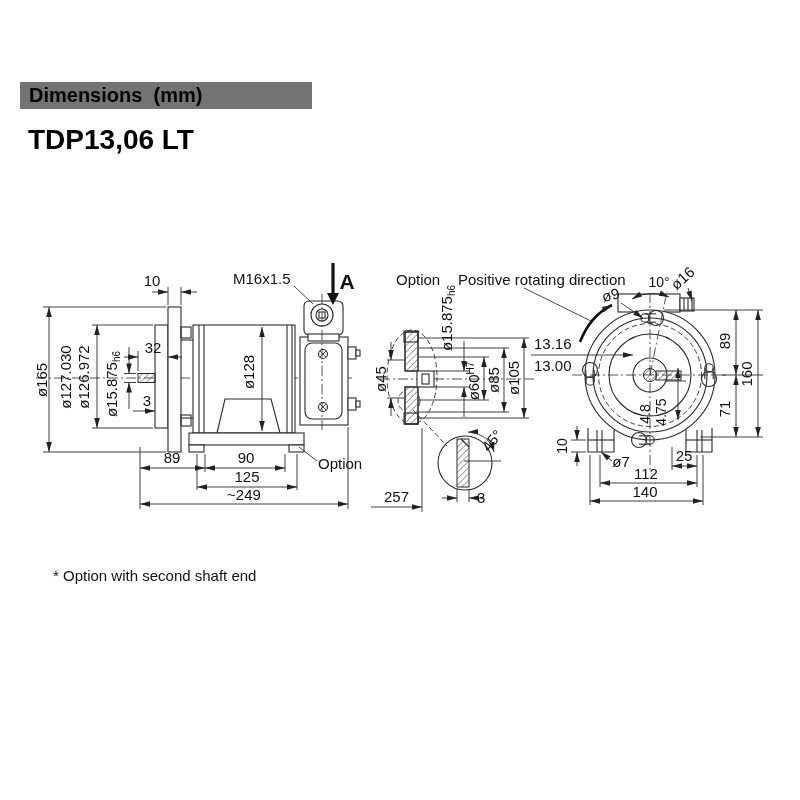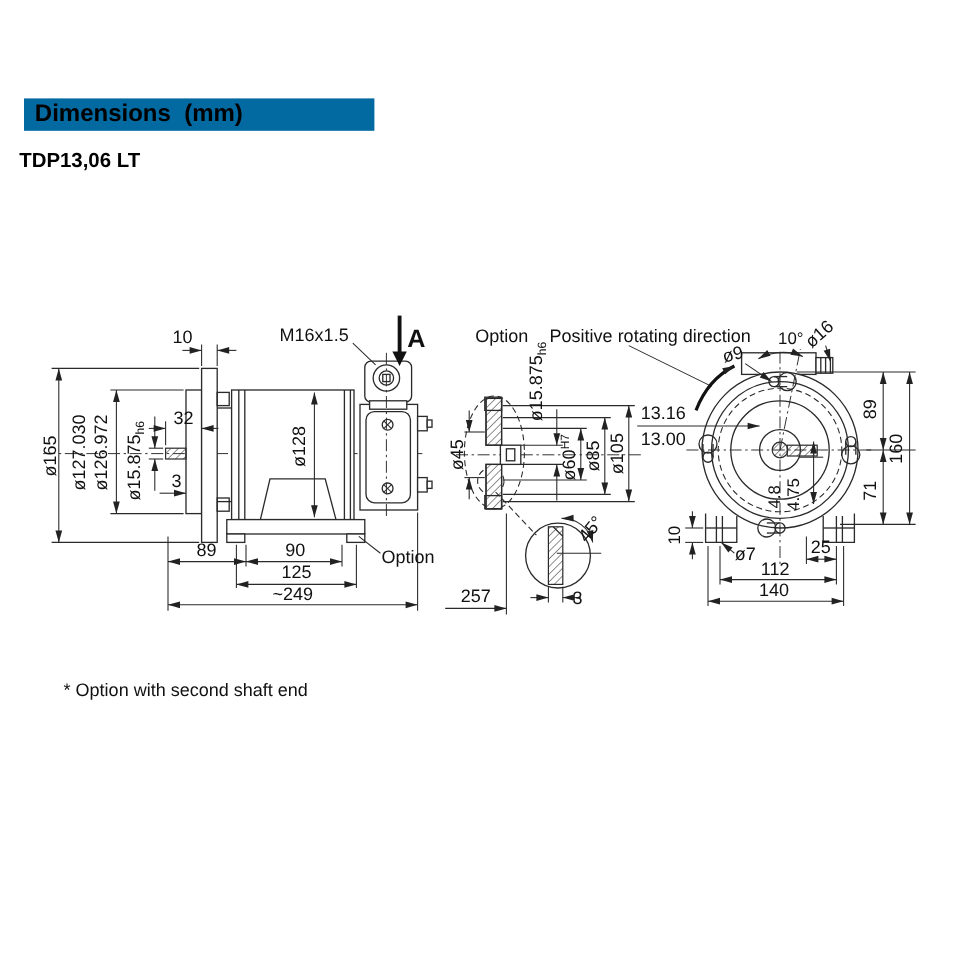--- a/index.html
+++ b/index.html
@@ -1,20 +1,20 @@
 <!DOCTYPE html>
 <html><head>
 <meta charset="utf-8">
 <style>
   html,body{margin:0;padding:0;background:#fff;width:800px;height:800px;overflow:hidden;}
   body{font-family:"Liberation Sans", sans-serif;color:#111;position:relative;}
-  .hdr-bar{position:absolute;left:20px;top:82px;width:292px;height:27px;background:#0369a1;
+  .hdr-bar{position:absolute;left:20px;top:82px;width:292px;height:27px;background:#737373;
            display:flex;align-items:center;}
   .hdr-bar span{font-weight:bold;font-size:20px;padding-left:9px;white-space:pre;color:#000;}
-  .model{position:absolute;left:16px;top:124px;font-weight:bold;font-size:17px;color:#000;}
+  .model{position:absolute;left:28px;top:124px;font-weight:bold;font-size:28px;color:#000;}
   .footnote{position:absolute;left:53px;top:536px;font-size:15px;color:#111;margin-top:31px;}
   svg{position:absolute;left:0;top:0;}
   .ln{stroke:#2a2a2a;stroke-width:1.1;fill:none;}
   .lnw{stroke:#2a2a2a;stroke-width:1.1;fill:#fff;}
   .thn{stroke:#2a2a2a;stroke-width:0.85;fill:none;}
   .cl{stroke:#2a2a2a;stroke-width:0.8;fill:none;stroke-dasharray:10 3 2 3;}
   .dsh{stroke:#2a2a2a;stroke-width:0.9;fill:none;stroke-dasharray:5 3;}
   .dim{stroke:#2a2a2a;stroke-width:0.9;fill:none;}
   .hat{fill:url(#h45);stroke:#2a2a2a;stroke-width:1;}
   text{font-family:"Liberation Sans", sans-serif;fill:#111;}

